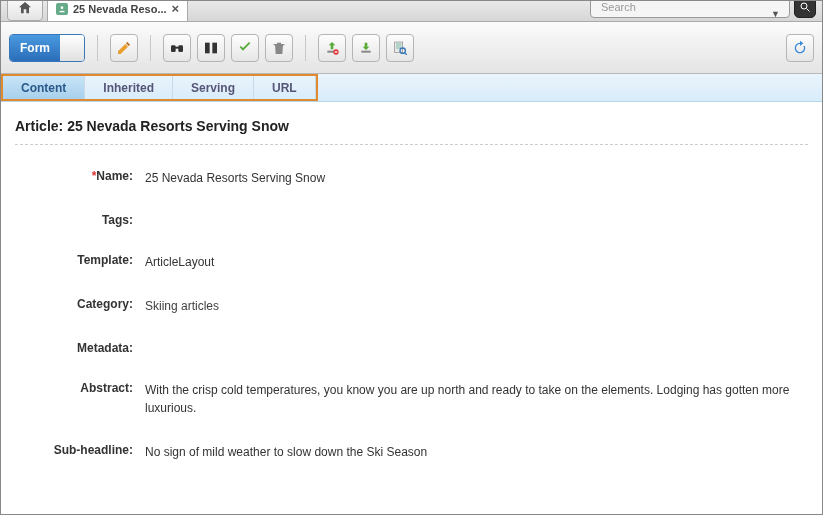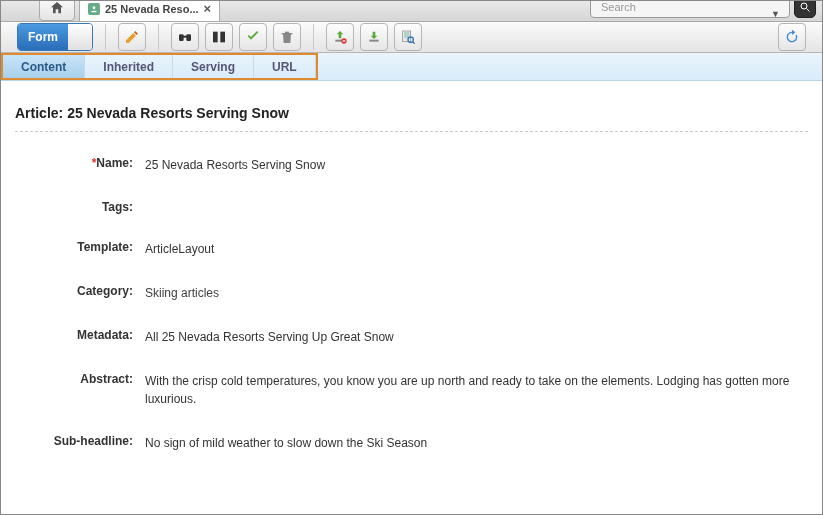--- a/index.html
+++ b/index.html
@@ -1,53 +1,53 @@
 <!DOCTYPE html>
 <html><head>
 <meta charset="utf-8">
 <style>
 * { box-sizing: border-box; margin: 0; padding: 0; }
 body { font-family: "Segoe UI", Tahoma, Arial, sans-serif; font-size: 12px; color: #333; background: #fff; width: 823px; height: 515px; overflow: hidden; border: 1px solid #888; position: relative; }
 
 
-.topbar { height: 21px; background: linear-gradient(#e8e8e8,#d6d6d6); border-bottom: 1px solid #aaa; display: flex; align-items: flex-end; padding-left: 32px; }
+.topbar { height: 21px; background: linear-gradient(#e8e8e8,#d6d6d6); border-bottom: 1px solid #aaa; display: flex; align-items: flex-end; }
 .home-btn { width: 36px; height: 26px; margin: 2px 4px 0 6px; background: linear-gradient(#fdfdfd,#e4e4e4); border: 1px solid #aaa; border-radius: 4px; display: flex; align-items: center; justify-content: center; cursor: pointer; }
 .home-btn svg { width: 16px; height: 16px; fill: #555; }
 .tab { height: 26px; background: #fff; border: 1px solid #aaa; border-bottom: none; border-top-left-radius: 4px; border-top-right-radius: 4px; display: flex; align-items: center; padding: 0 8px; gap: 5px; margin-top: 4px; max-width: 170px; }
 .tab-icon { width: 12px; height: 12px; background: #6a8; border-radius: 2px; flex: none; display:flex; align-items:center; justify-content:center; }
 .tab-icon svg { width:8px; height:8px; fill:#fff; }
 .tab-title { font-size: 11px; color: #444; white-space: nowrap; overflow: hidden; text-overflow: ellipsis; flex: 1; font-weight: bold; }
 .tab-close { font-weight: bold; color: #555; cursor: pointer; font-size: 13px; flex: none; }
 .spacer { flex: 1; }
 .search-wrap { display: flex; align-items: center; padding: 0 6px 3px 0; gap: 4px; }
 .search-input { width: 200px; height: 21px; border: 1px solid #999; border-radius: 4px; padding: 0 22px 0 10px; font-size: 11px; color: #888; background: #f5f5f5; }
 .search-input::placeholder { color: #999; }
 .search-dd { position: absolute; right: 42px; top: 8px; font-size: 9px; color: #555; pointer-events: none; }
 .search-btn { width: 22px; height: 22px; background: #333; border: 1px solid #222; border-radius: 5px; display: flex; align-items: center; justify-content: center; cursor: pointer; }
 .search-btn svg { width: 12px; height: 12px; fill: #fff; }
 
 
-.toolbar { height: 31px; background: linear-gradient(#fbfbfb,#e4e4e4); border-bottom: 1px solid #b8b8b8; display: flex; align-items: center; padding: 0 16px; gap: 6px; }
+.toolbar { height: 52px; background: linear-gradient(#fbfbfb,#e4e4e4); border-bottom: 1px solid #b8b8b8; display: flex; align-items: center; padding: 0 8px; gap: 6px; }
 .tbtn { height: 28px; min-width: 28px; background: linear-gradient(#fdfdfd,#e6e6e6); border: 1px solid #b5b5b5; border-radius: 4px; display: flex; align-items: center; justify-content: center; cursor: pointer; padding: 0 4px; }
 .tbtn svg { width: 16px; height: 16px; }
 .form-toggle { display: flex; height: 28px; border: 1px solid #3878b8; border-radius: 4px; overflow: hidden; }
 .form-half { padding: 0 10px; display: flex; align-items: center; font-size: 12px; font-weight: bold; color: #fff; background: linear-gradient(#4a9ae0,#2a6db8); }
 .form-half2 { width: 24px; background: linear-gradient(#fff,#e0e0e0); }
 .tb-sep { width: 1px; height: 26px; background: #c8c8c8; margin: 0 6px; }
 .tb-spacer { flex: 1; }
 
 
 .subtabs-wrap { border: 2px solid #e08a30; display: inline-flex; margin: 0; }
 .subtabs-row { height: 28px; background: linear-gradient(#eaf4fc,#d8ecfa); border-bottom: 1px solid #b8d4e8; display: flex; align-items: stretch; }
 .subtab { padding: 0 18px; display: flex; align-items: center; font-size: 12px; color: #557; font-weight: bold; border-right: 1px solid #c8dae8; cursor: pointer; }
 .subtab.active { background: linear-gradient(#c8e4f8,#a8d0ec); color: #2a5a8a; }
 .subtabs-rest { flex: 1; }
 
 
-.content { padding: 24px 14px; overflow: auto; height: calc(515px - 30px - 40px - 32px); }
+.content { padding: 16px 14px; overflow: auto; height: calc(515px - 30px - 40px - 32px); }
 .article-title { font-size: 14px; font-weight: bold; color: #222; margin-bottom: 10px; }
 .dashed { border: none; border-top: 1px dashed #ccc; margin-bottom: 24px; }
 .field-row { display: flex; margin-bottom: 26px; align-items: flex-start; }
 .field-label { width: 130px; text-align: right; font-weight: bold; color: #333; font-size: 12px; padding-right: 12px; }
 .field-label .req { color: #d33; }
 .field-value { flex: 1; font-size: 12px; color: #333; line-height: 1.5; }
 .field-value.link { color: #404040; cursor: pointer; }
 </style>
 </head>
 <body>
@@ -183,21 +183,20 @@
     <div class="field-value">ArticleLayout</div>
   </div>
 
   <div class="field-row">
     <div class="field-label">Category:</div>
     <div class="field-value link">Skiing articles</div>
   </div>
 
   <div class="field-row">
     <div class="field-label">Metadata:</div>
-    <div class="field-value">All 25 Nevada Resorts Serving Up Great Snow</div>
   </div>
 
   <div class="field-row">
     <div class="field-label">Abstract:</div>
     <div class="field-value">With the crisp cold temperatures, you know you are up north and ready to take on the elements. Lodging has gotten more luxurious.</div>
   </div>
 
   <div class="field-row">
     <div class="field-label">Sub-headline:</div>
     <div class="field-value">No sign of mild weather to slow down the Ski Season</div>

